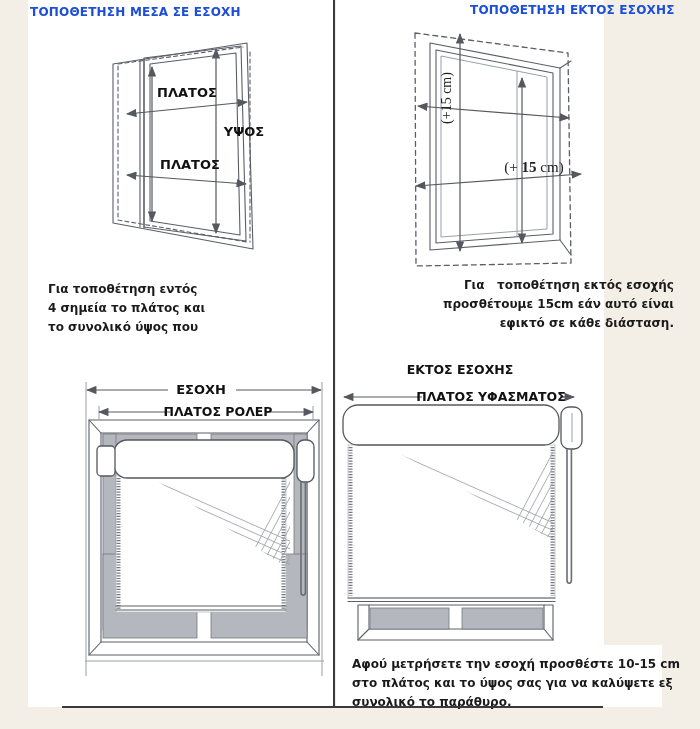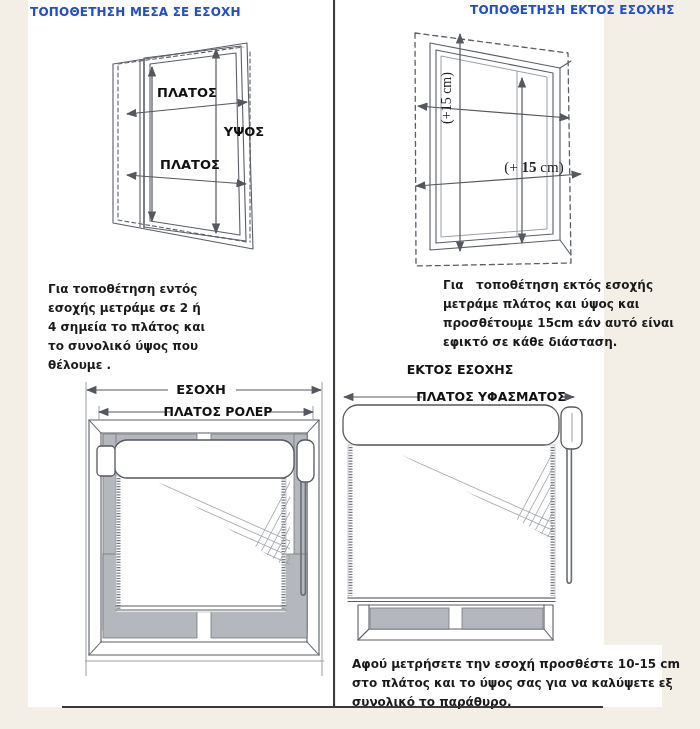--- a/index.html
+++ b/index.html
@@ -82,29 +82,26 @@
   <path class="arrow" d="M13,78 L164,90" marker-start="url(#m2)" marker-end="url(#m2)"></path>
   <path class="arrow" d="M11,158 L176,146" marker-start="url(#m2)" marker-end="url(#m2)"></path>
   <text class="serif" x="46" y="70" font-size="14" text-anchor="middle" transform="rotate(-90 46 70)">(+15 cm)</text>
   <text class="serif" x="129" y="144" font-size="15" text-anchor="middle">
     <tspan>(+ </tspan><tspan font-weight="bold">15</tspan><tspan> cm)</tspan>
   </text>
 </svg>
 
 <div class="para" style="left:48px;top:280px;">
   <div>Για τοποθέτηση εντός</div>
-  <div>εσοχής μετράμε σε 2 ή</div>
   <div>4 σημεία το πλάτος και</div>
   <div>το συνολικό ύψος που</div>
-  <div>θέλουμε .</div>
 </div>
 
-<div class="para" style="left:443px;top:276px;">
+<div class="para" style="left:443px;top:276px;text-align:right;">
   <div>Για   τοποθέτηση εκτός εσοχής</div>
-  <div>μετράμε πλάτος και ύψος και</div>
   <div>προσθέτουμε 15cm εάν αυτό είναι</div>
   <div>εφικτό σε κάθε διάσταση.</div>
 </div>
 
 <svg style="left:68px;top:376px;" width="266" height="332" viewBox="0 0 266 332">
   <defs>
     <marker id="m3" viewBox="0 0 10 8" refX="9" refY="4" markerWidth="9" markerHeight="7" orient="auto-start-reverse">
       <path d="M0,0 L10,4 L0,8 Z" fill="#55585e"></path>
     </marker>
     <clipPath id="clipMeshA">

